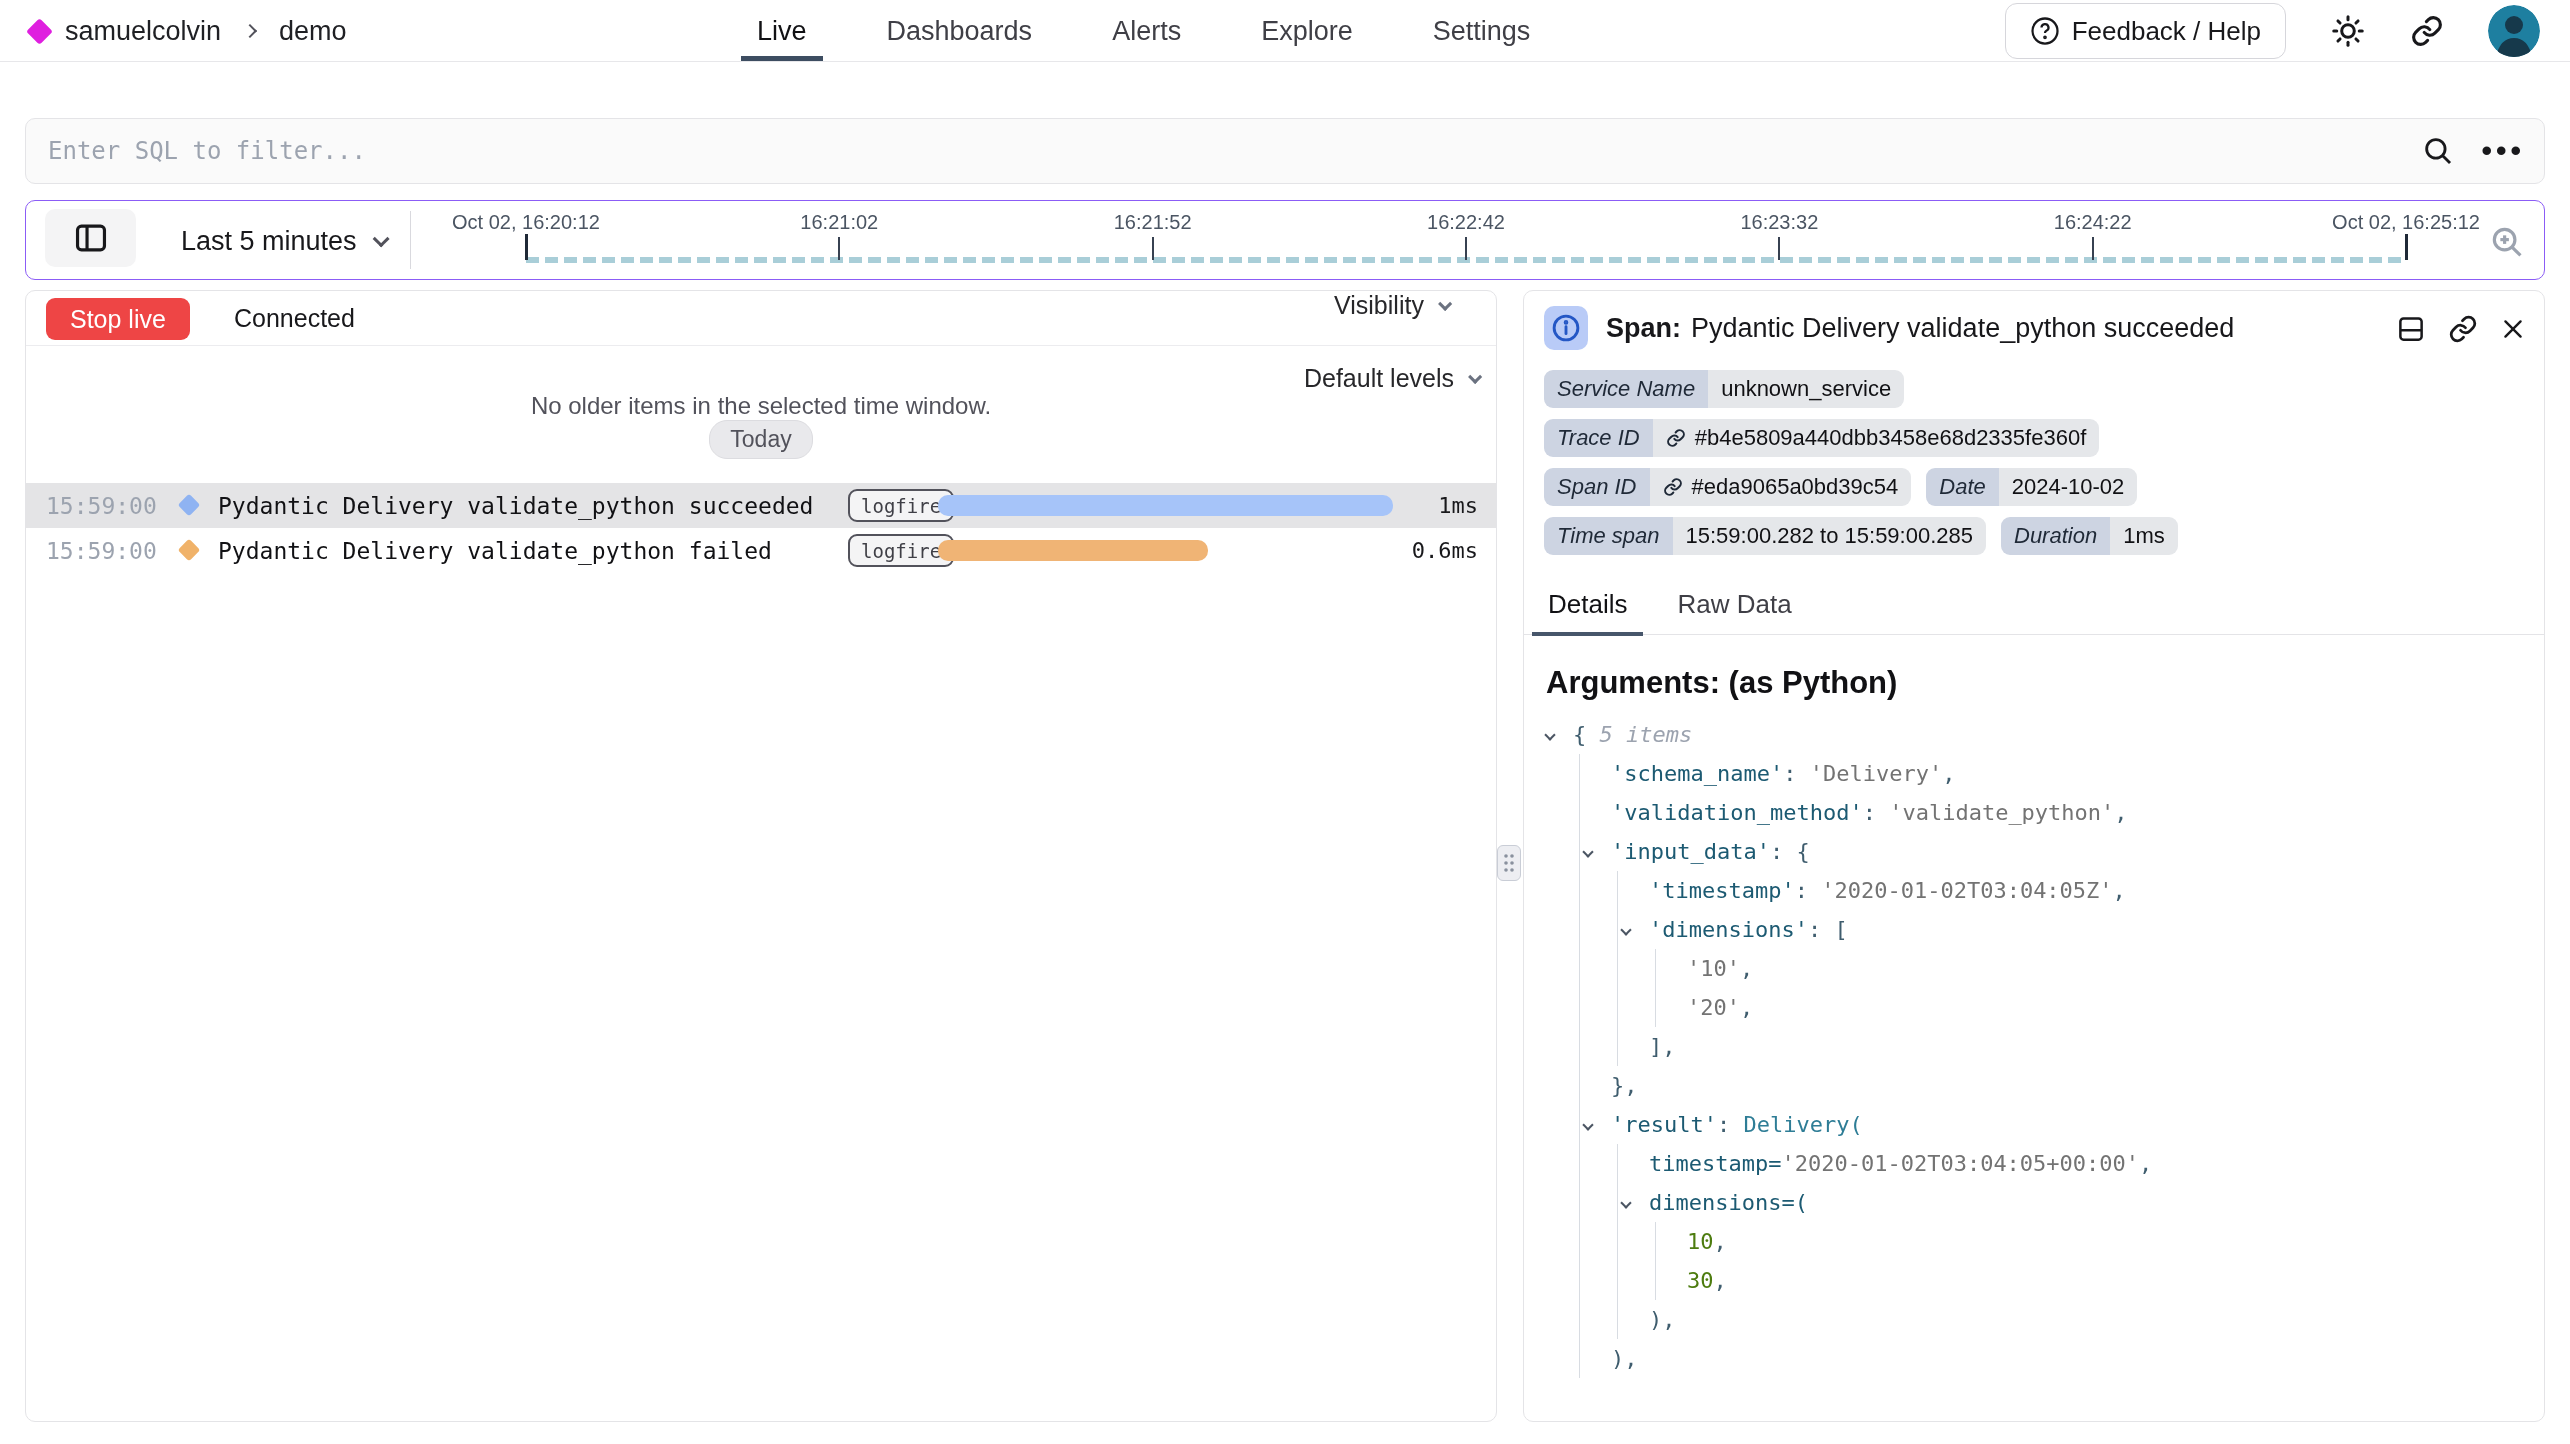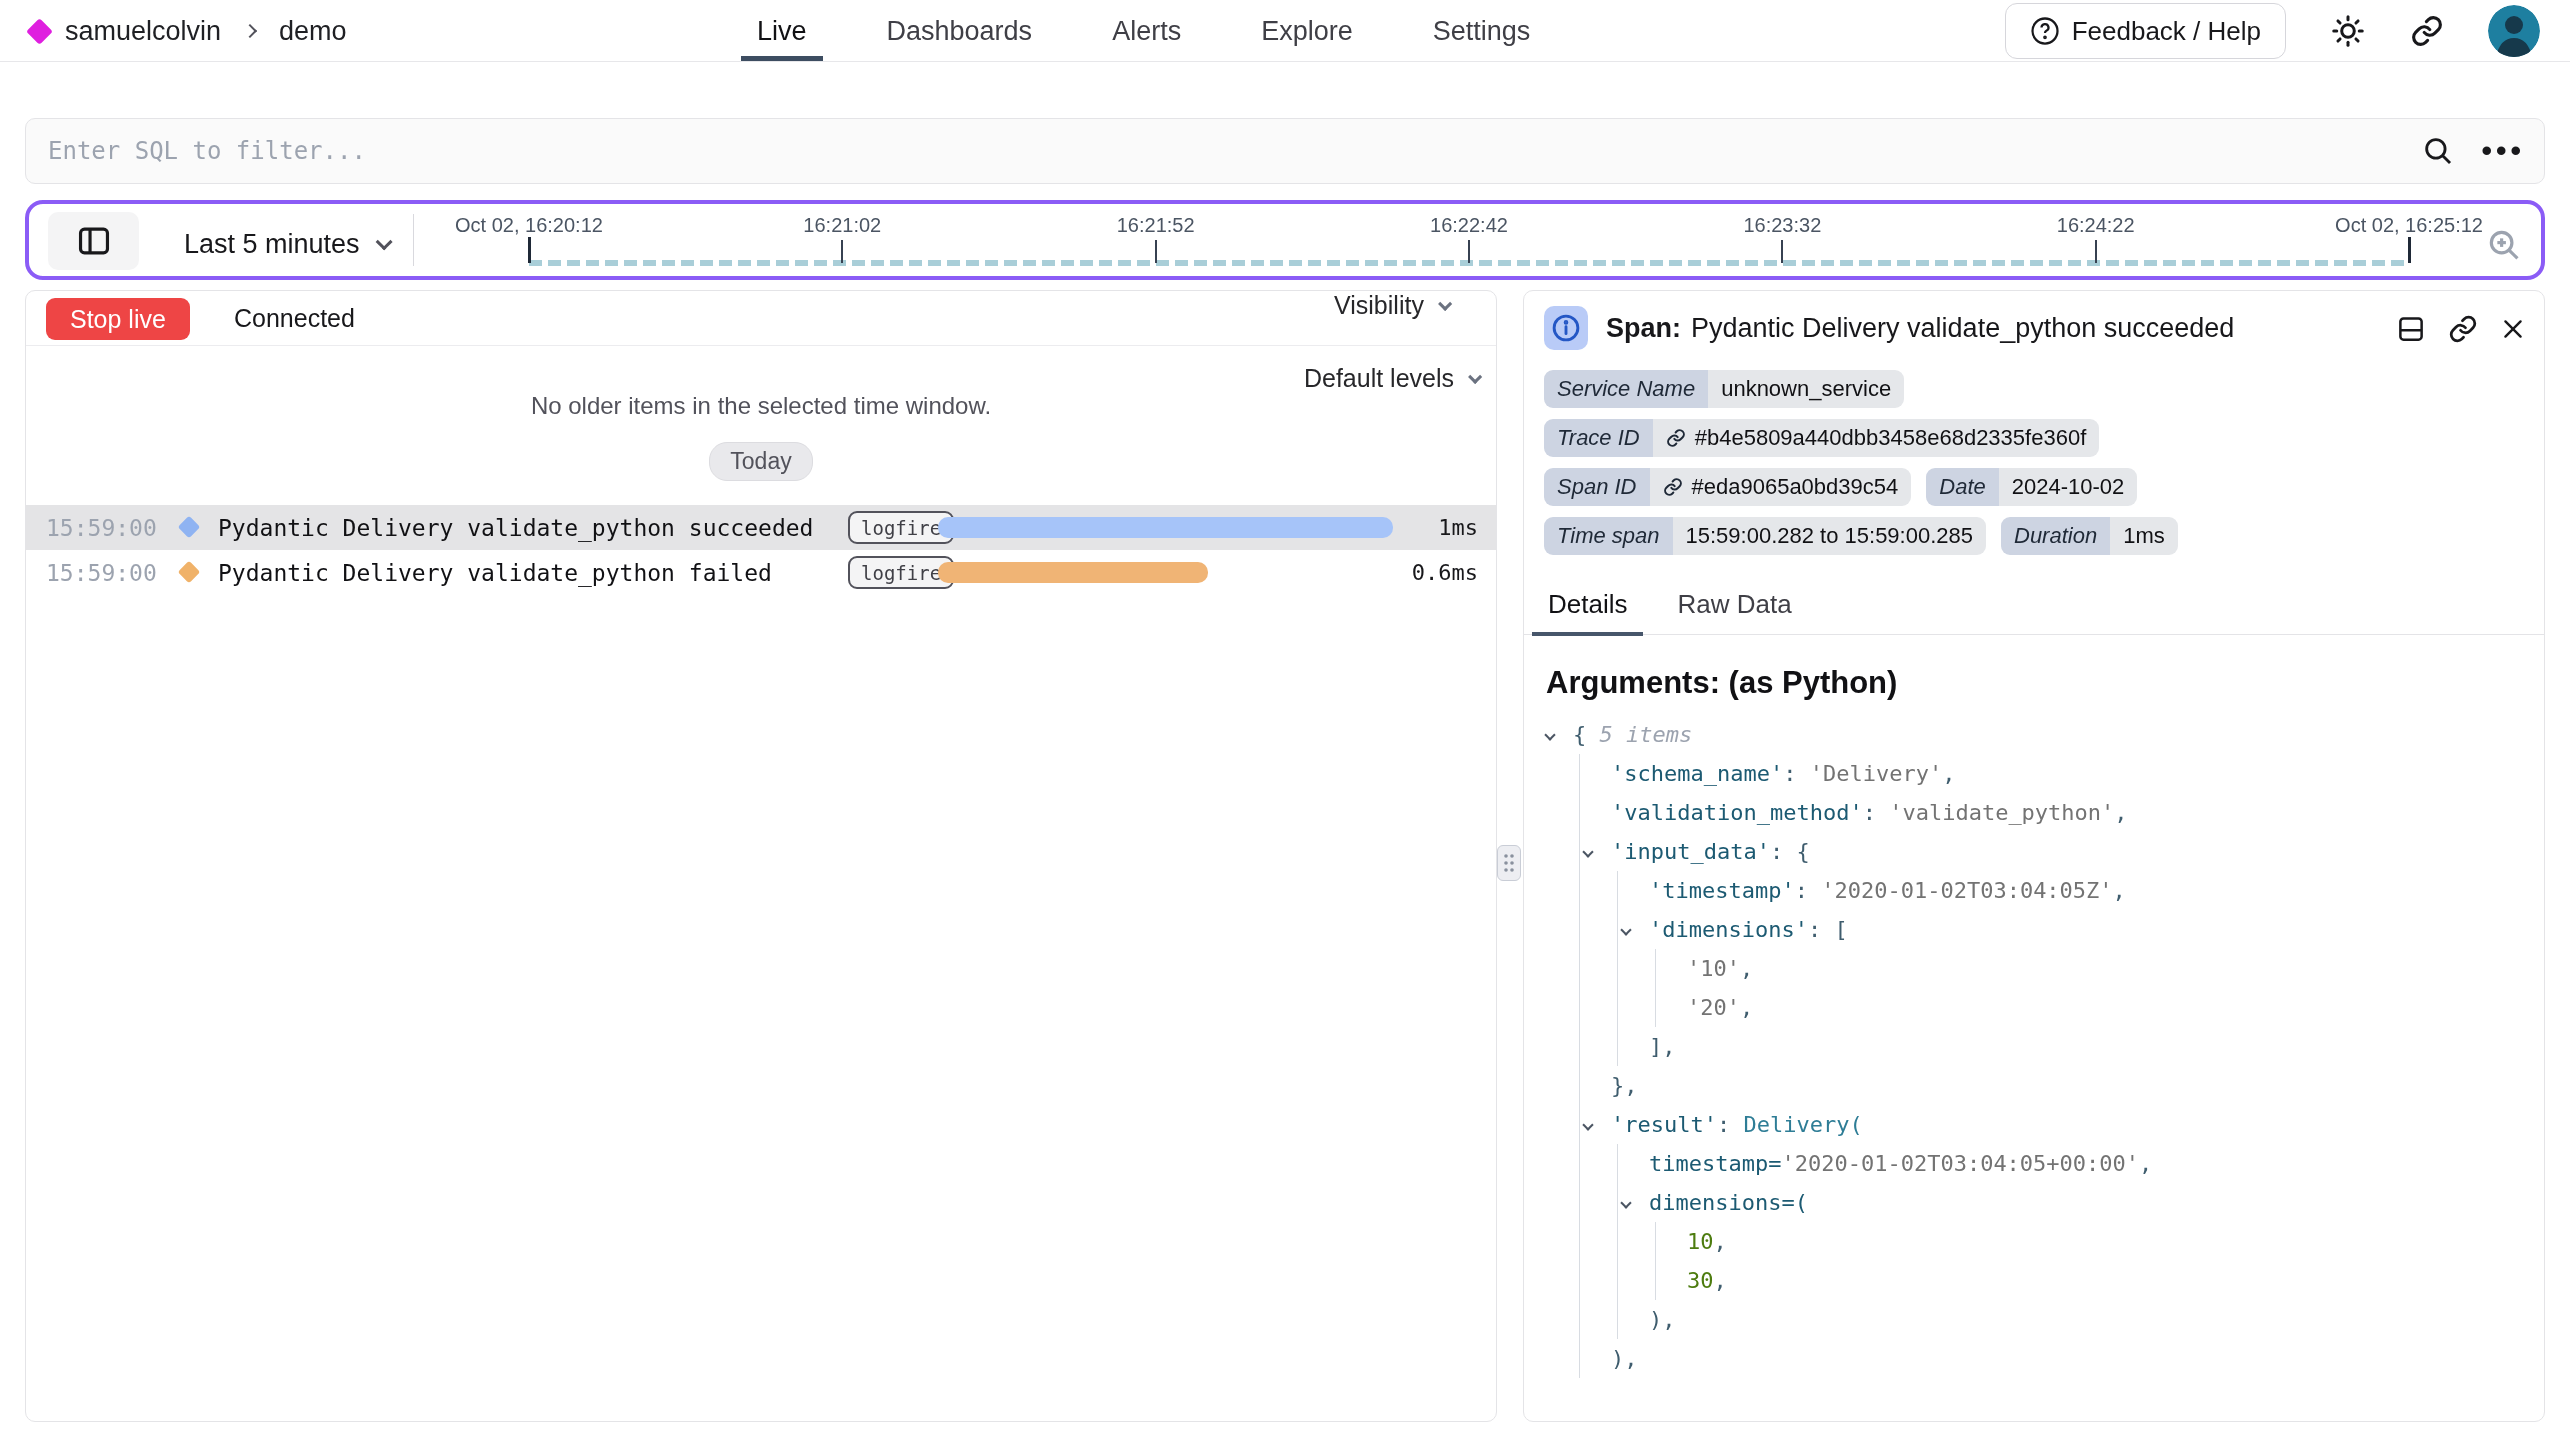--- a/index.html
+++ b/index.html
@@ -22,21 +22,21 @@
   .avatar { width:52px; height:52px; border-radius:50%; overflow:hidden; display:block; }
 
   
   .sql-bar { position:absolute; left:25px; top:118px; width:2520px; height:66px; }
   .sql-input { width:100%; height:100%; border:1px solid #e4e4e7; border-radius:10px; background:#fafafa; padding:0 120px 0 22px; font-family:"DejaVu Sans Mono", monospace; font-size:24px; color:#18181b; outline:none; }
   .sql-input::placeholder { color:#9ca3af; }
   .sql-icons { position:absolute; right:20px; top:0; height:100%; display:flex; align-items:center; gap:26px; }
   .dots { font-size:30px; font-weight:bold; letter-spacing:4px; color:#18181b; line-height:1; }
 
   
-  .time-bar { position:absolute; left:25px; top:200px; width:2520px; height:80px; border:4px solid #8b5cf6; border-radius:18px; background:#fff; }
+  .time-bar { position:absolute; left:25px; top:200px; width:2520px; height:80px; border:1px solid #8b5cf6; border-radius:10px; background:#fff; }
   .panel-toggle { position:absolute; left:19px; top:8px; width:91px; height:58px; background:#f4f4f5; border:none; border-radius:10px; display:flex; align-items:center; justify-content:center; cursor:pointer; }
   .range-btn { position:absolute; left:137px; top:0; height:80px; display:flex; align-items:center; gap:16px; padding:0 18px; background:none; border:none; font-size:27px; color:#18181b; cursor:pointer; }
   .chev { display:inline-block; width:12px; height:12px; border-right:3px solid #52525b; border-bottom:3px solid #52525b; transform:rotate(45deg) translateY(-3px); }
   .tb-divider { position:absolute; left:384px; top:10px; bottom:10px; width:1px; background:#d9d9de; }
   .timeline { position:absolute; left:420px; top:0; width:2040px; height:80px; }
   .tl-label { position:absolute; top:10px; transform:translateX(-50%); font-size:20px; color:#4b5563; white-space:nowrap; }
   .tl-tick { position:absolute; top:36px; width:2px; height:23px; background:#374151; transform:translateX(-1px); }
   .tl-tick.end { top:33px; height:26px; width:3px; background:#1f2937; }
   .tl-dash { position:absolute; left:3.92%; right:3.92%; top:56px; height:6px;
     background:repeating-linear-gradient(to right, #a9ced8 0 13px, transparent 13px 19px); }
@@ -50,21 +50,21 @@
   .grip { position:absolute; left:1497px; top:555px; width:24px; height:36px; background:#edeef2; border:1px solid #c9cdd6; border-radius:6px; display:flex; align-items:center; justify-content:center; cursor:col-resize; }
 
   
   .live-head { position:relative; height:55px; border-bottom:1px solid #ececef; }
   .stop-live { position:absolute; left:20px; top:7px; height:42px; padding:0 24px; background:#ee4545; color:#fff; border:none; border-radius:9px; font-size:25px; cursor:pointer; }
   .connected { position:absolute; left:208px; top:0; height:55px; display:flex; align-items:center; font-size:25px; color:#18181b; }
   .live-head-right { position:absolute; right:18px; top:0; height:55px; display:flex; align-items:center; gap:44px;flex-direction:column; }
   .dd-btn { display:flex; align-items:center; gap:14px; background:none; border:none; font-size:25px; color:#27272a; cursor:pointer; }
   .dd-btn .chev { width:10px; height:10px; border-color:#6b7280; }
   .empty-msg { margin-top:46px; text-align:center; font-size:24px; color:#52525b; }
-  .day-chip-wrap { margin-top:22px; text-align:center; }
+  .day-chip-wrap { text-align:center; }
   .day-chip { display:inline-block; background:#e9e9ec; border:1px solid #dcdce0; color:#52525b; border-radius:18px; padding:5px 20px; font-size:23px; cursor:pointer; }
   .rows { margin-top:24px; }
   .log-row { position:relative; height:45px; cursor:pointer; }
   .log-row.selected { background:#e4e4e6; }
   .lr-time { position:absolute; left:20px; top:0; height:45px; display:flex; align-items:center; font-family:"DejaVu Sans Mono", monospace; font-size:23px; color:#9ca3af; }
   .lr-diamond { position:absolute; left:155px; top:14px; }
   .lr-msg { position:absolute; left:192px; top:0; height:45px; display:flex; align-items:center; font-family:"DejaVu Sans Mono", monospace; font-size:23px; color:#111114; }
   .lr-badge { position:absolute; left:822px; top:6px; height:33px; display:flex; align-items:center; font-family:"DejaVu Sans Mono", monospace; font-size:19px; color:#3f3f46; background:#f4f4f5; border:2px solid #52525b; border-radius:9px; padding:0 11px; }
   .lr-track { position:absolute; left:912px; top:12px; width:455px; height:21px; }
   .lr-bar { height:21px; border-radius:10px; }

